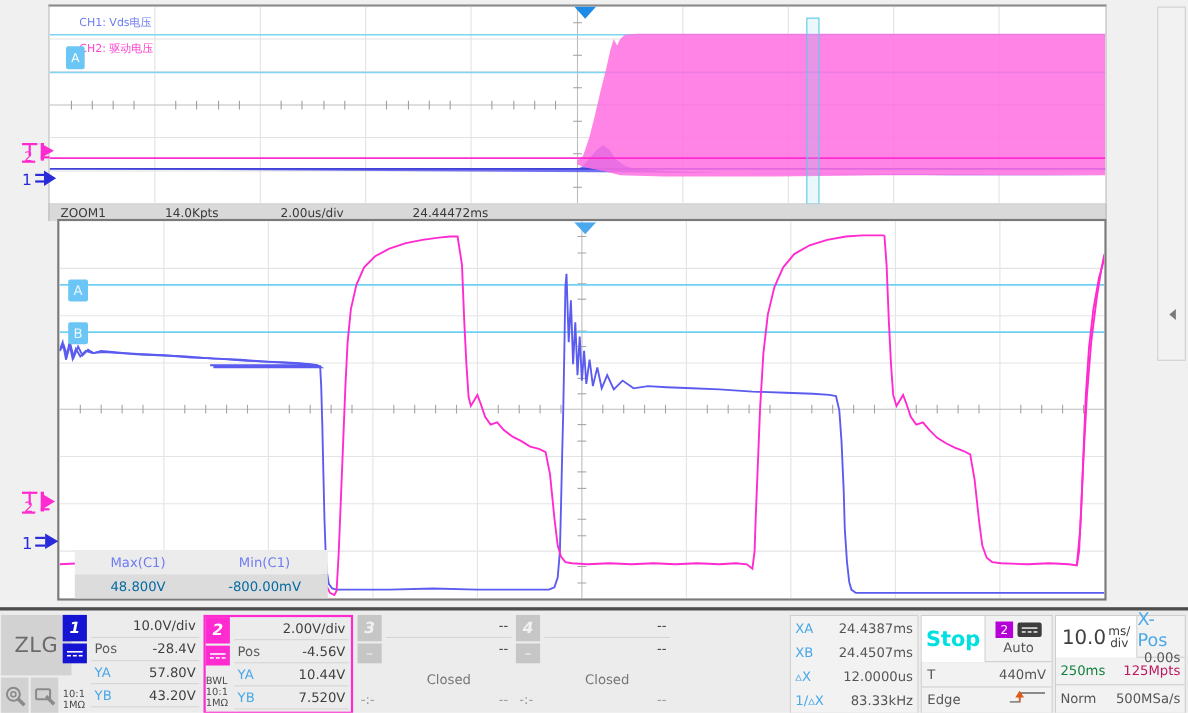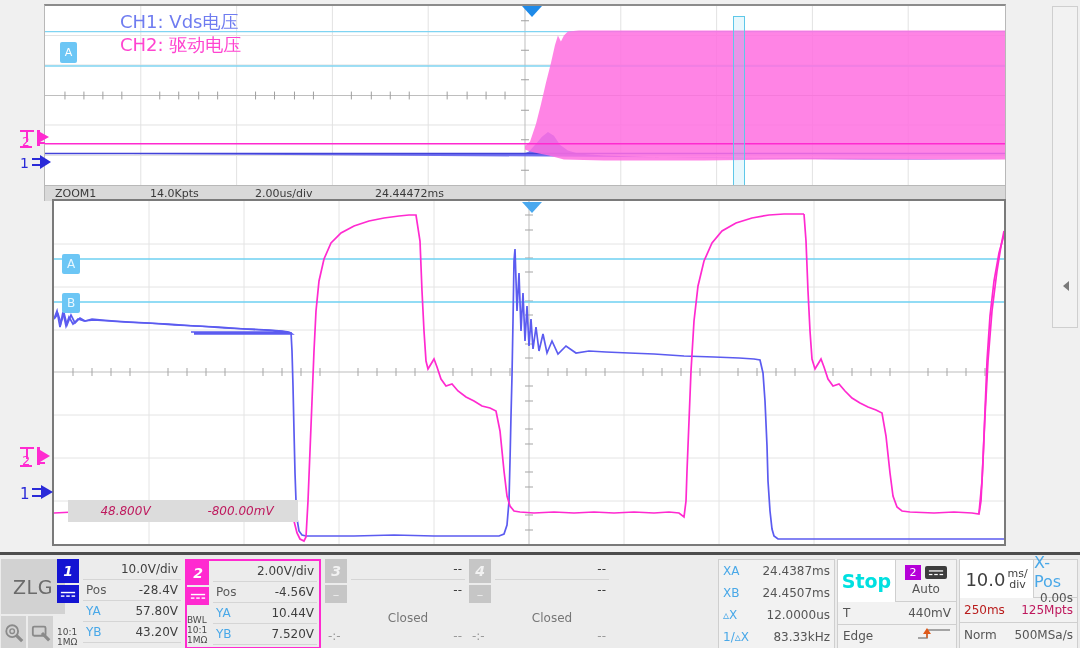--- a/index.html
+++ b/index.html
@@ -40,21 +40,21 @@
   #zoom-pane {
     position: absolute; left: 52px; top: 199px; width: 954px; height: 347px;
     background: #ffffff; border: 2px solid #7a7a7a; overflow: hidden;
   }
 
   
   svg.wave { position: absolute; inset: 0; width: 100%; height: 100%; }
 
   
   #ch-labels { position: absolute; left: 72px; top: 10px; }
-  .ch-label { font-size: 18px; line-height: 23px; white-space: nowrap; margin-left: 48px; }
+  .ch-label { font-size: 10px; line-height: 23px; white-space: nowrap; }
   .ch1-label { color: #6f7cf0; }
   .ch2-label { color: #ff44d0; }
 
   
   #overview-a-badge {
     position: absolute; left: 60px; top: 42px; width: 17px; height: 21px;
     background: #6cc6f5; color: #ffffff; font-size: 11px;
     display: flex; align-items: center; justify-content: center; border-radius: 2px;
   }
 
@@ -87,21 +87,21 @@
   #meas-table {
     position: absolute; left: 68px; top: 500px; width: 230px; height: 44px;
     font-size: 12px; z-index: 6;
   }
   #meas-head { display: flex; height: 22px; background: #ececec; }
   #meas-vals { display: flex; height: 22px; background: #dcdcdc; }
   #meas-head div, #meas-vals div {
     width: 115px; text-align: center; line-height: 22px;
   }
   #meas-head div { color: #6f7cf0; }
-  #meas-vals div { color: #be185d; font-style: italic; }
+  #meas-vals div { color: #0369a1; }
 
   
   #side-panel {
     position: absolute; left: 1052px; top: 6px; width: 26px; height: 322px;
     background: #f2f2f2; border: 1px solid #cfcfcf;
   }
   #side-collapse {
     position: absolute; left: 8px; top: 270px; width: 10px; height: 12px;
   }
 
@@ -211,21 +211,21 @@
     width: 74px; height: 38px; background: #ffffff; border-right: 1px solid #cfcfcf;
     display: flex; align-items: center; justify-content: center; gap: 2px;
   }
   #tb-scale-num { font-size: 18px; color: #3f3f3f; }
   #tb-scale-unit { font-size: 11px; color: #3f3f3f; line-height: 11px; text-align: center; }
   #tb-xpos-cell { flex: 1; display: flex; flex-direction: column; align-items: flex-end; justify-content: center; padding-right: 4px; }
   #tb-xpos-lbl { color: #49a8e8; font-size: 16px; }
   #tb-xpos-val { color: #555555; font-size: 12px; }
   .tb-row { display: flex; justify-content: space-between; padding: 0 4px; height: 25px; line-height: 25px; border-bottom: 1px solid #cfcfcf; }
   .tb-row:last-child { border-bottom: none; }
-  .tb-blue { color: #b91c1c; }
+  .tb-blue { color: #15803d; }
   .tb-orange { color: #be185d; }
   .tb-gray { color: #555555; }
 </style>
 </head>
 <body>
 
 <div id="app">
 
   <div id="scope-area">
 
@@ -491,20 +491,24 @@
         <g fill="#2a2ad8">
           <text x="2" y="54" font-size="15" font-family="DejaVu Sans, sans-serif">1</text>
           <rect x="14" y="43" width="9" height="2"></rect>
             <rect x="14" y="50" width="9" height="2"></rect>
           <polygon points="23,40 35,47 23,54"></polygon>
         </g>
       </svg>
     </div>
 
     <div id="meas-table">
+      <div id="meas-head">
+        <div>Max(C1)</div>
+        <div>Min(C1)</div>
+      </div>
       <div id="meas-vals">
         <div>48.800V</div>
         <div>-800.00mV</div>
       </div>
     </div>
   </div>
 
   <div id="side-panel">
     <div id="side-collapse">
       <svg viewBox="0 0 10 12" width="10" height="12">

